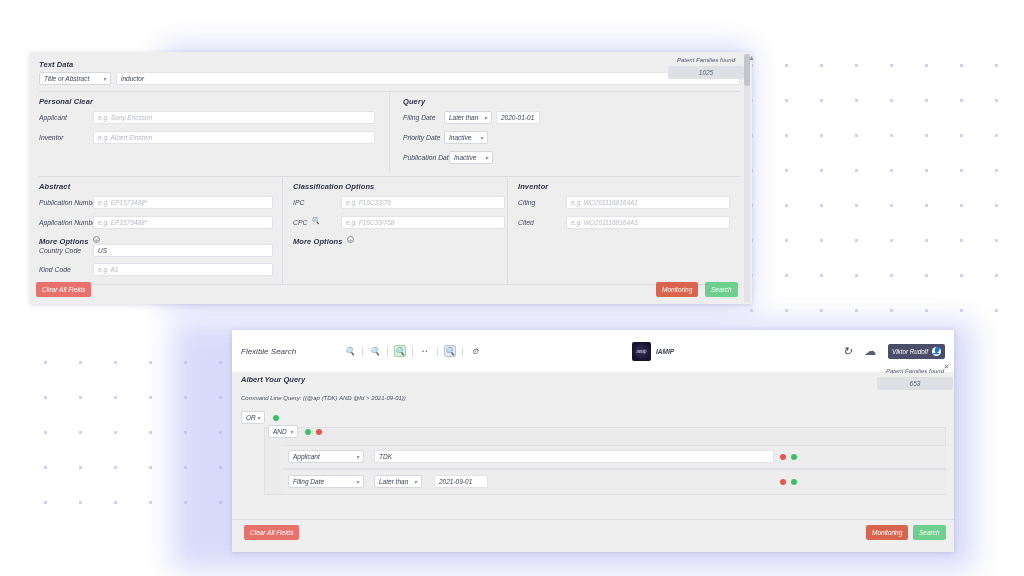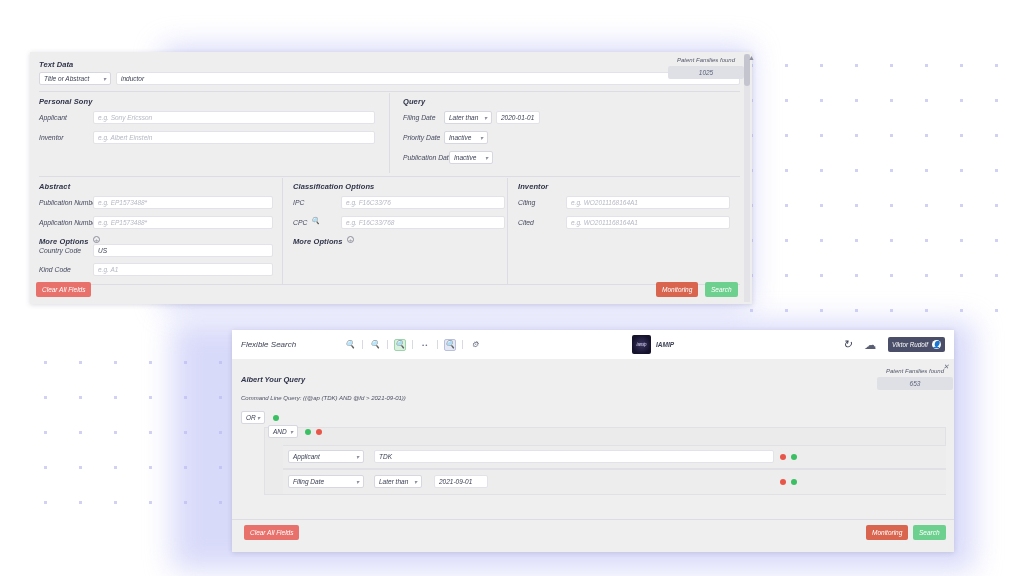--- a/index.html
+++ b/index.html
@@ -100,21 +100,21 @@
 
   .moreopt-ico {
     display:inline-flex; align-items:center; justify-content:center;
     width:7px; height:7px; border:1px solid #8b8d9c; border-radius:50%;
     font-size:6px; color:#8b8d9c; line-height:1; vertical-align:middle;
   }
 
   
   #panel2 { left:232px; top:330px; width:722px; height:222px; background:#efefef; }
   .p2-header {
-    position:absolute; left:0; top:0; width:722px; height:29px;
+    position:absolute; left:0; top:0; width:722px; height:42px;
     background:#ffffff; display:flex; align-items:center;
   }
   .p2-title { margin-left:9px; font-size:8px; color:#3e4255; }
   .tb { display:flex; align-items:center; gap:4px; margin-left:48px; }
   .tb-ico {
     width:12px; height:12px; display:flex; align-items:center; justify-content:center;
     border-radius:2px; color:#6a6e80; font-size:8px;
   }
   .tb-ico.sel-a { background:#d8f0de; border:1px solid #9dd4ad; }
   .tb-ico.sel-b { background:#e4e8f5; border:1px solid #b9c0dc; }
@@ -181,21 +181,21 @@
   </div>
 
   <div class="hr" style="left:9px;top:39px;width:701px;"></div>
 
   <div style="position:absolute;left:638px;top:5px;width:76px;">
     <div class="pff-label" style="text-align:center;">Patent Families found</div>
     <div class="pff-box" style="margin-top:3px;height:13px;">1025</div>
   </div>
   <div class="caret-up" style="position:absolute;left:718px;top:2px;">▲</div>
 
-  <div class="sec-title" style="position:absolute;left:9px;top:45px;">Personal Sony</div>
+  <div class="sec-title" style="position:absolute;left:9px;top:45px;">Personal Clear</div>
 
   <div class="fld-label" style="position:absolute;left:9px;top:62px;">Applicant</div>
   <div class="inp ph" style="left:63px;top:59px;width:282px;">
     <span>e.g. Sony Ericsson</span>
   </div>
 
   <div class="fld-label" style="position:absolute;left:9px;top:82px;">Inventor</div>
   <div class="inp ph" style="left:63px;top:79px;width:282px;">
     <span>e.g. Albert Einstein</span>
   </div>

